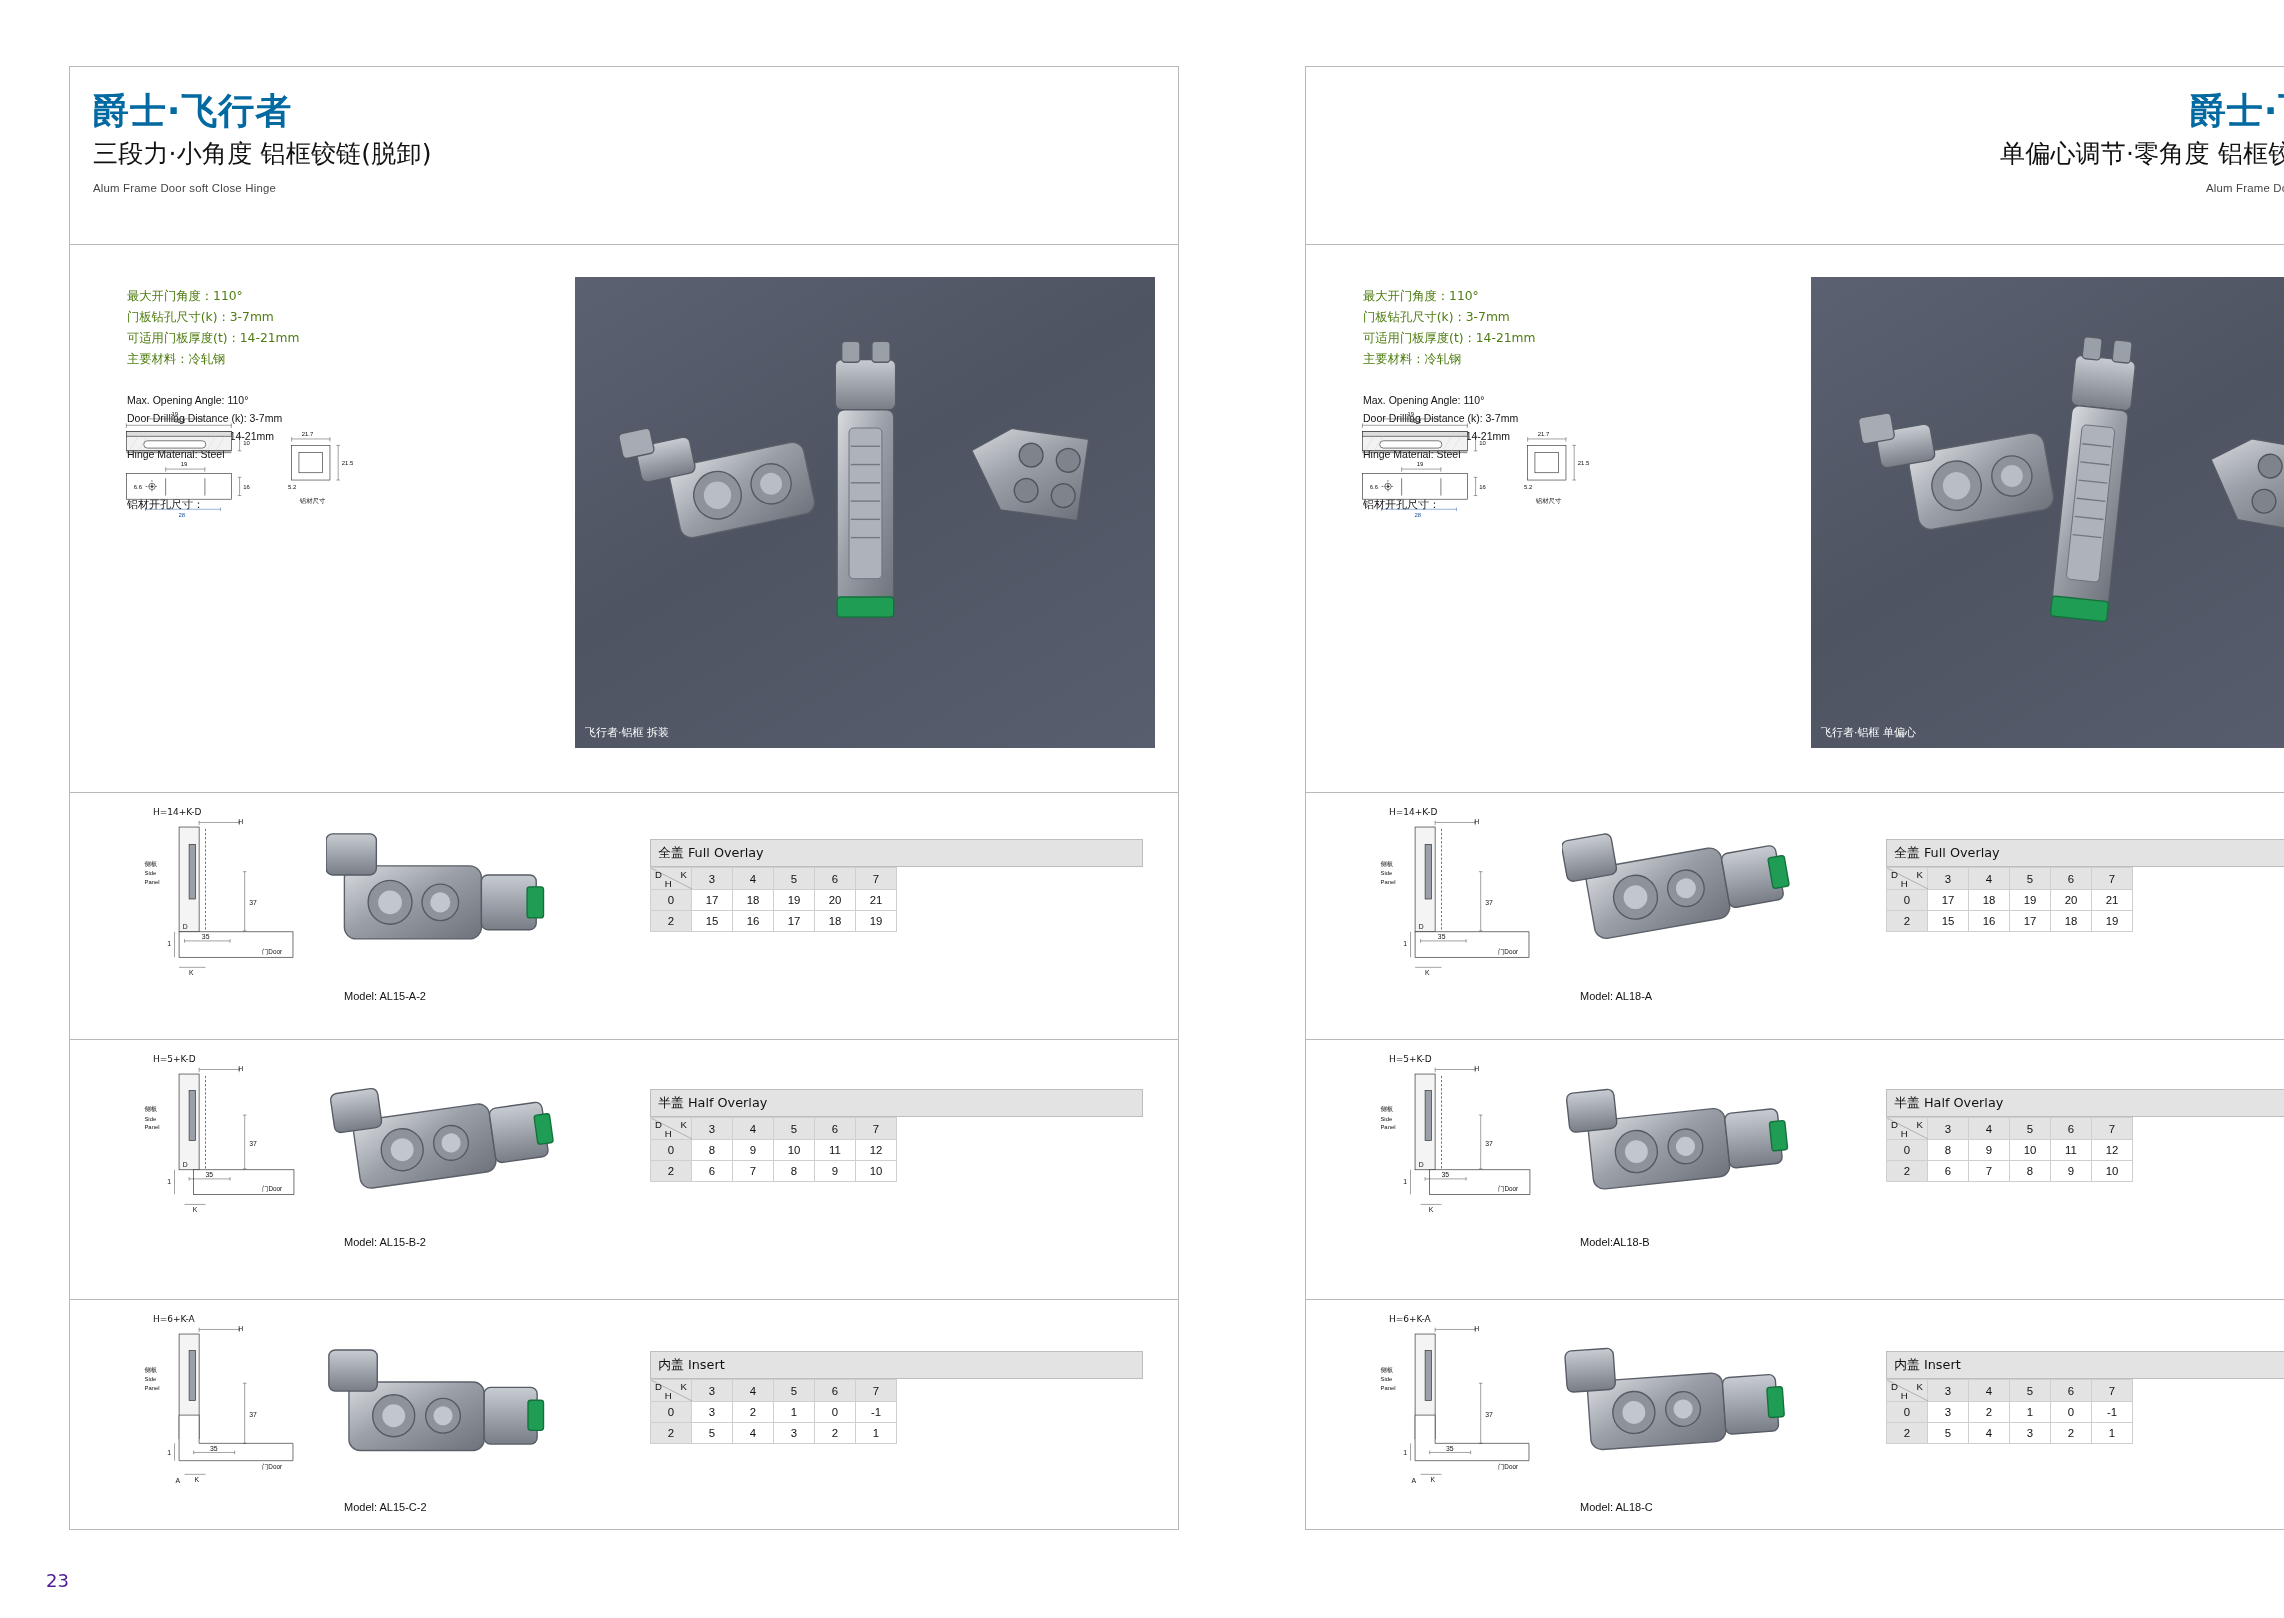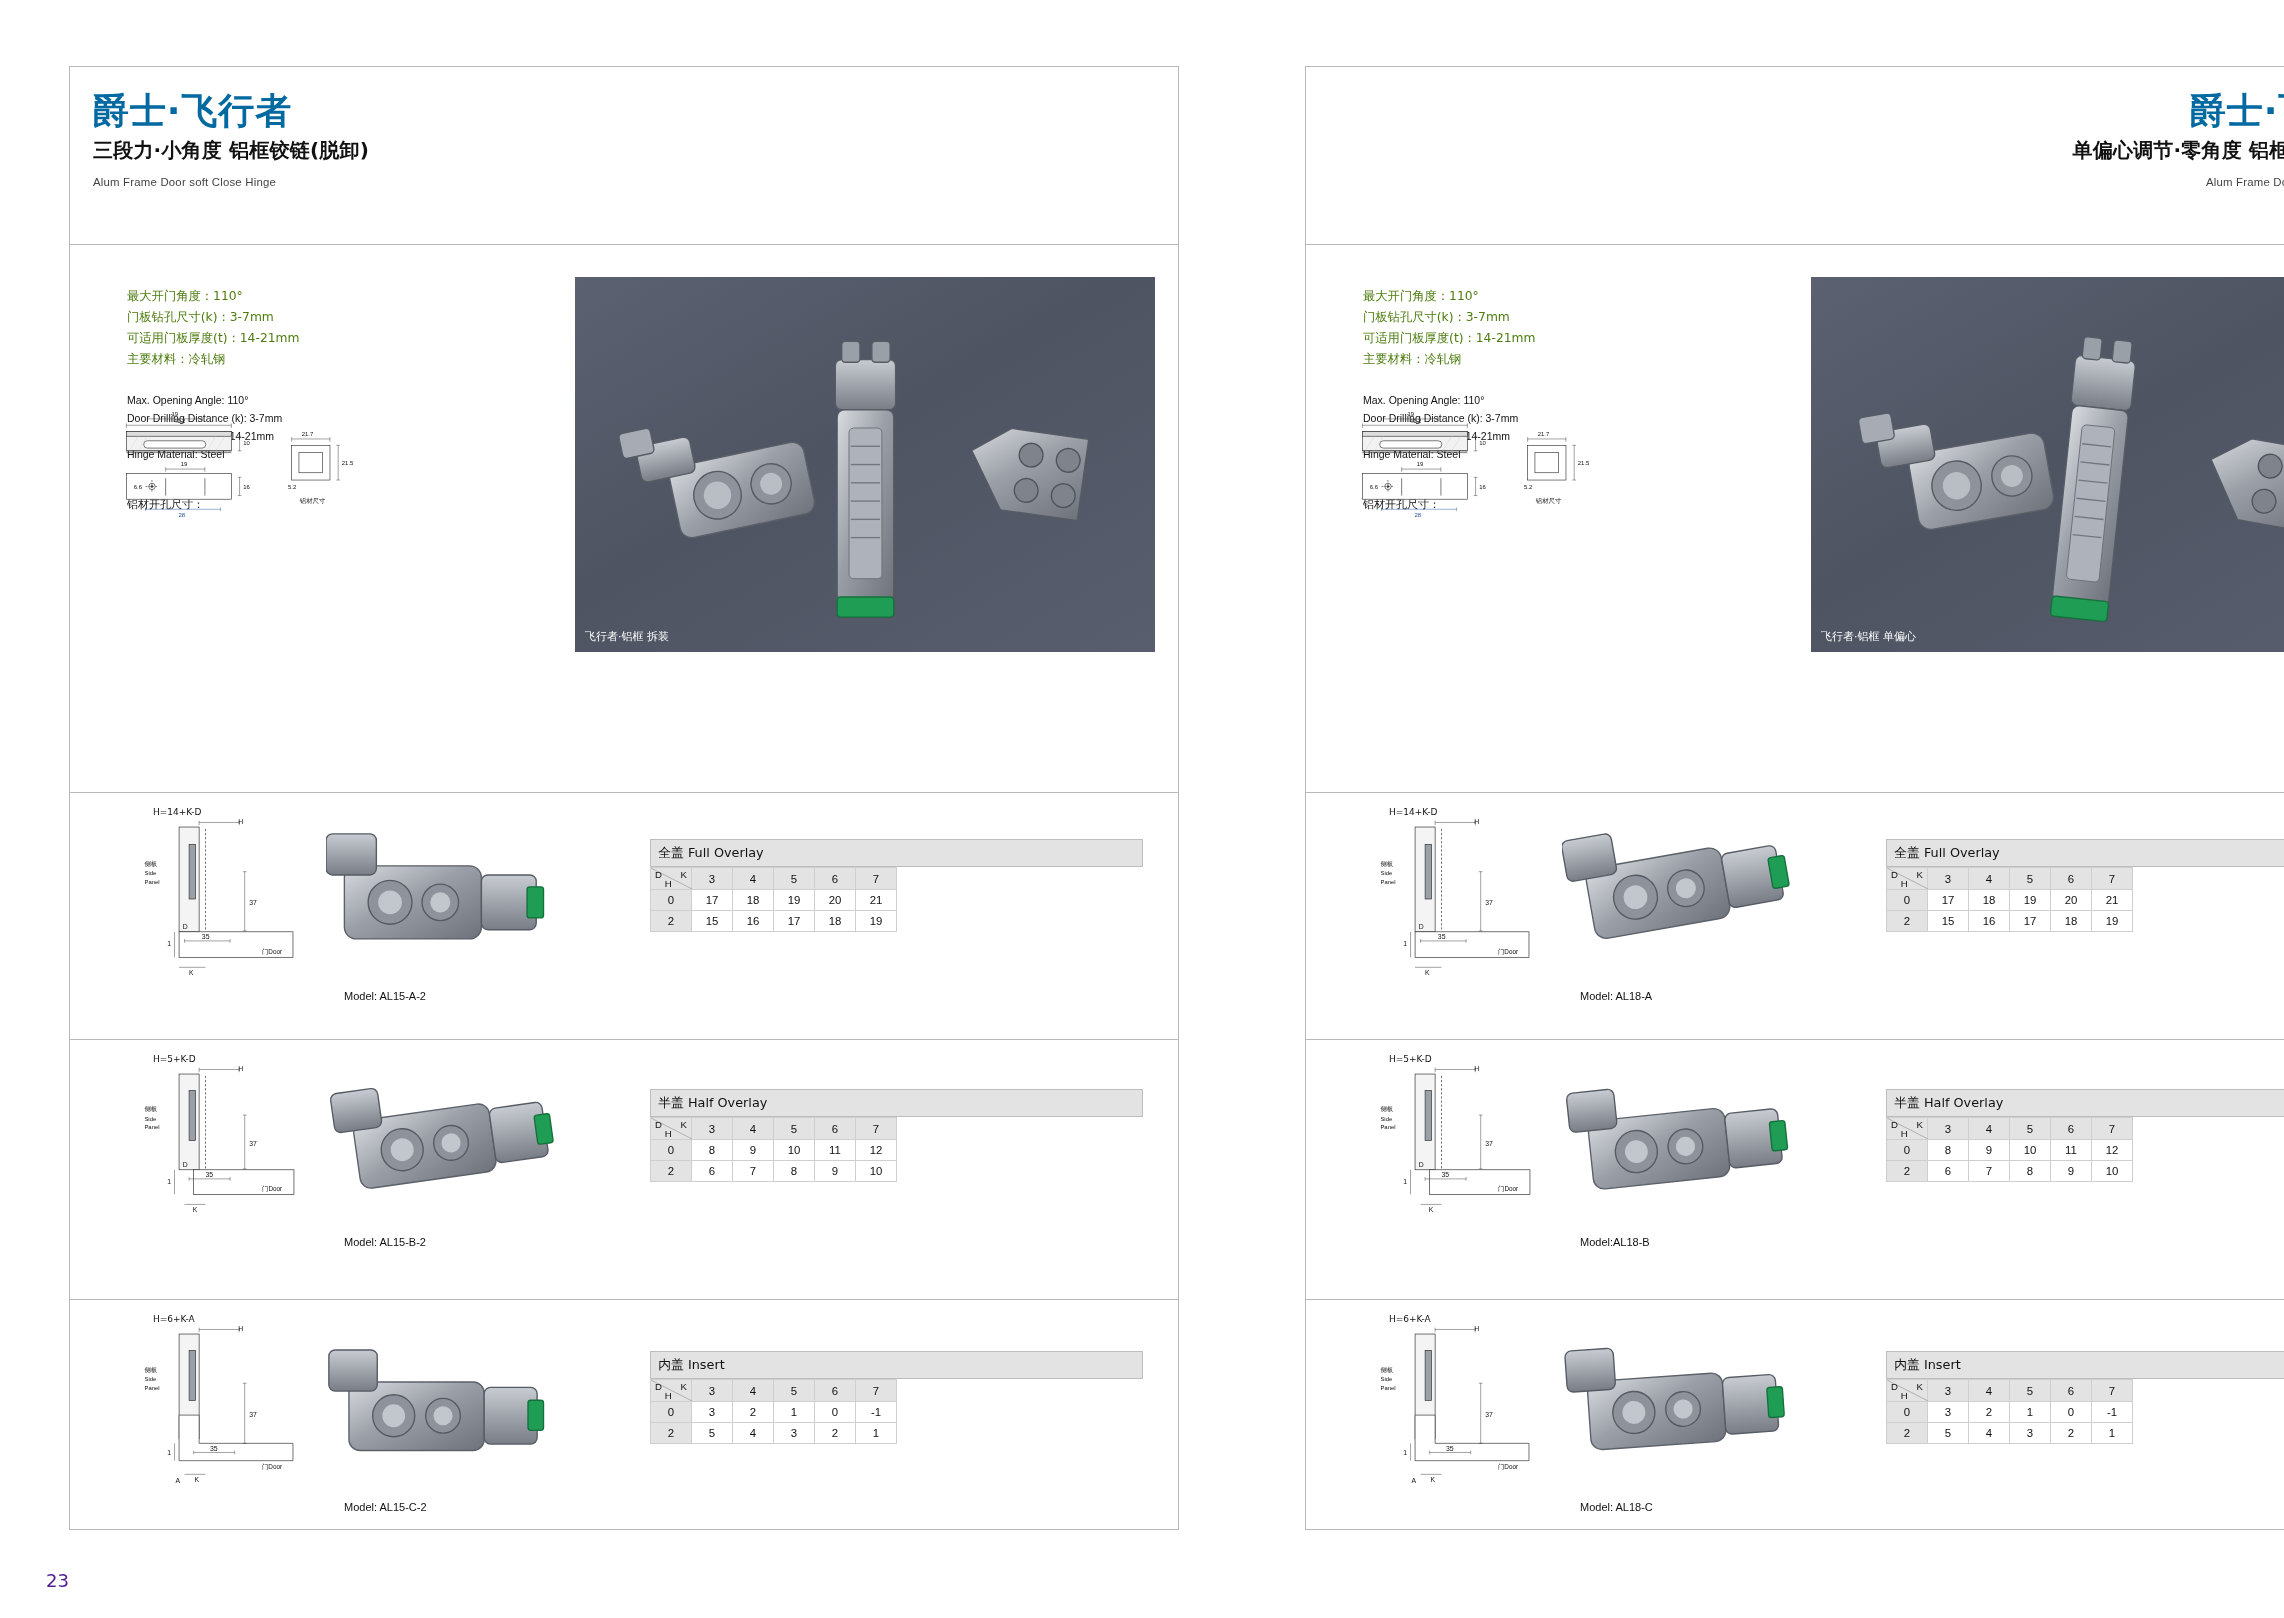--- a/index.html
+++ b/index.html
@@ -30,41 +30,41 @@
   }
   .hdr-inner { position: absolute; left: 23px; top: 25px; }
   .page.right .hdr-inner { left: auto; right: 25px; text-align: right; }
   .brand {
     font-family: "DejaVu Sans", sans-serif;
     font-size: 36px; font-weight: bold; color: #0369a1;
     letter-spacing: 0.9px; line-height: 1.08;
   }
   .sub-cn {
     font-family: "DejaVu Sans", sans-serif;
-    font-size: 20px; font-weight: bold; color: #111; margin-top: 6.4px;
+    font-size: 25px; font-weight: normal; color: #111; margin-top: 6.4px;
     letter-spacing: 0.2px;
   }
   .sub-en {
     font-size: 11.4px; color: #444; margin-top: 12px; letter-spacing: 0.2px;
   }
 
   
   .specs { position: absolute; left: 57px; top: 219px; width: 256px; }
   .spec-cn { font-family:"DejaVu Sans", sans-serif; font-size: 12.3px; color:#4d7c0f; line-height: 1.72; }
   .spec-en { font-size: 10.5px; color:#111; line-height: 1.74; margin-top: 20px; }
   .alu-title { font-family:"DejaVu Sans", sans-serif; font-size: 11px; color:#111; margin-top: 33px; }
 
   
   .tech { position: absolute; left: 50px; top: 338px; width: 283px; height: 151px; }
   .tech svg { display:block; }
 
   
   .hero {
     position: absolute; right: 23px; top: 210px;
-    width: 580px; height: 375px;
+    width: 580px; height: 471px;
     background: linear-gradient(150deg,#5b6170 0%,#4e5462 45%,#585e6d 100%);
     overflow: hidden;
     text-decoration: underline;
   }
   .hero-cap {
     position: absolute; left: 10px; bottom: 8.2px;
     font-family:"DejaVu Sans", sans-serif;
     font-size: 11px; color:#ffffff;
   }
 

